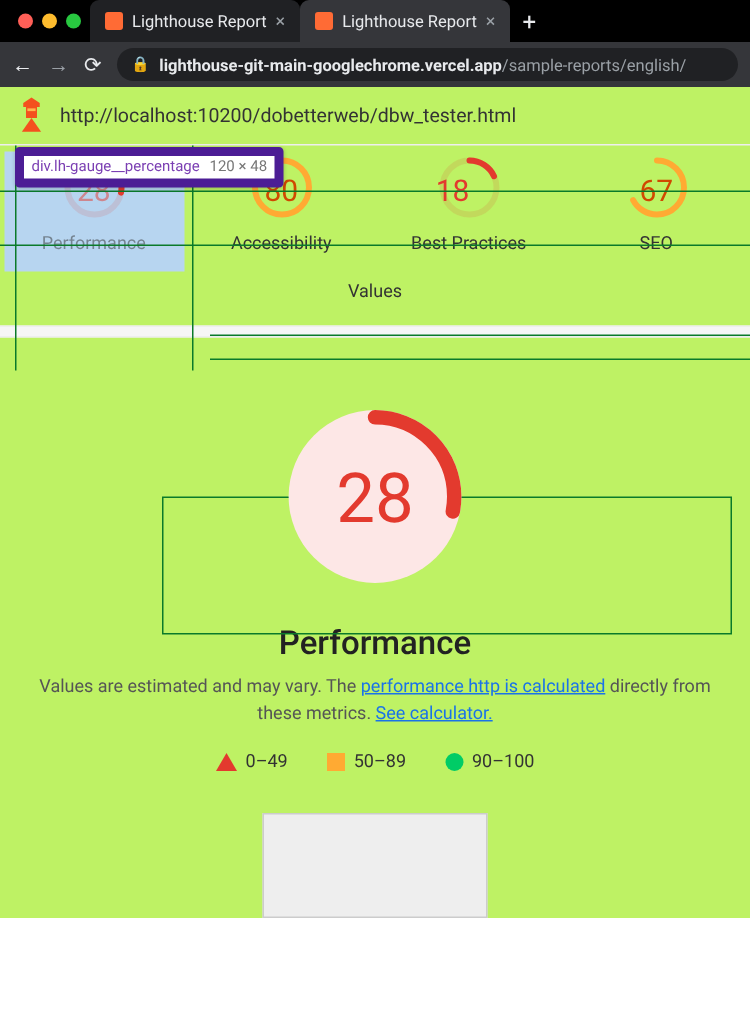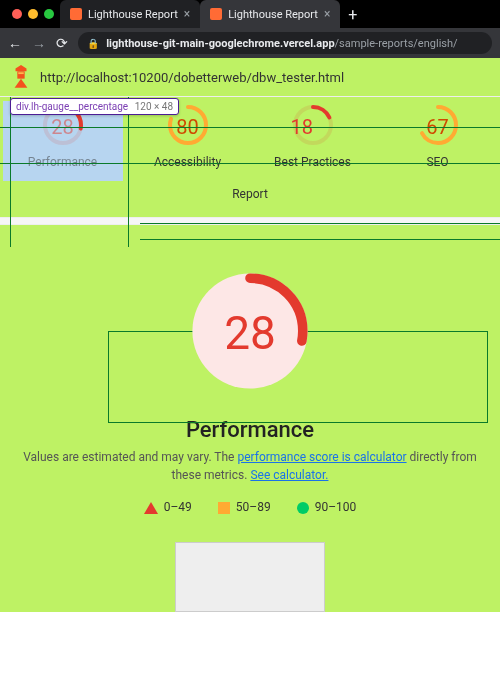--- a/index.html
+++ b/index.html
@@ -36,21 +36,21 @@
   .gauge-wrap.sel { background: #b7d5f0; }
   .gauge-wrap.sel .gauge-label, .gauge-wrap.sel .gauge-score { opacity: 0.5; }
   .gauge-svg { width: 44px; height: 44px; }
   .gauge-score { font-size: 20px; font-weight: 400; }
   .gauge-score.red { color: #e33a2e; }
   .gauge-score.orange { color: #d04900; }
   .gauge-label { font-size: 12px; color: #333; margin-top: 4px; }
   .plugin-puzzle { position: absolute; left: 50%; top: 26px; margin-left: 8px; width: 18px; height: 18px; background: #f1f1f1; border: 1px solid #ccc; border-radius: 50%; display: flex; align-items: center; justify-content: center; font-size: 11px; color: #555; }
 
   
-  .dt-tooltip { position: absolute; left: 10px; top: 1px; background: #fff; border: 1px solid #4c1d95; border-radius: 3px; padding: 2px 5px; font-size: 10px; box-shadow: 0 1px 3px rgba(0,0,0,.2); white-space: nowrap; z-index: 20; }
+  .dt-tooltip { position: absolute; left: 10px; top: 1px; background: #fff; border: 6px solid #4c1d95; border-radius: 3px; padding: 2px 5px; font-size: 10px; box-shadow: 0 1px 3px rgba(0,0,0,.2); white-space: nowrap; z-index: 20; }
   .dt-tooltip .cls { color: #7b3fb3; }
   .dt-tooltip .dim { color: #777; margin-left: 4px; }
   .guide-h { position: absolute; left: 0; right: 0; height: 0; border-top: 1px solid #0a7a2a; z-index: 5; pointer-events: none; }
   .guide-v { position: absolute; top: 0; bottom: 0; width: 0; border-left: 1px solid #0a7a2a; z-index: 5; pointer-events: none; }
 
   .divider-gap { height: 8px; background: #f6f6f6; border-top: 1px solid #eee; border-bottom: 1px solid #eee; margin-top: 4px; }
 
   .big-section { text-align: center; padding: 46px 10px 0; position: relative; }
   .big-gauge-svg { width: 120px; height: 120px; }
   .big-score { font-size: 46px; color: #e33a2e; font-weight: 400; }
@@ -143,41 +143,41 @@
             <circle cx="22" cy="22" r="18" fill="none" stroke="#e33a2e" stroke-width="4" stroke-linecap="round" stroke-dasharray="20.4 113.09733552923255" transform="rotate(-90 22 22)"></circle>
           </svg><div style="position:absolute;inset:0;display:flex;align-items:center;justify-content:flex-start">
             <span class="gauge-score red">18</span>
           </div></div><div class="gauge-label">Best Practices</div></div>
       <div class="gauge-wrap"><div style="position:relative;display:inline-block"><svg class="gauge-svg" viewBox="0 0 44 44">
             <circle cx="22" cy="22" r="18" fill="none" stroke="#fa322" stroke-width="4"></circle>
             <circle cx="22" cy="22" r="18" fill="none" stroke="#fa3" stroke-width="4" stroke-linecap="round" stroke-dasharray="75.8 113.09733552923255" transform="rotate(-90 22 22)"></circle>
           </svg><div style="position:absolute;inset:0;display:flex;align-items:center;justify-content:center">
             <span class="gauge-score orange">67</span>
           </div></div><div class="gauge-label">SEO</div></div>
-      <div class="gauge-wrap"><div class="gauge-label">Report</div></div>
+      <div class="gauge-wrap"><div class="gauge-label">Values</div></div>
     </div>
 
   <div class="divider-gap"></div>
 
   <div class="big-section">
     <div class="big-rect" style="left:108px; top:106px; width:380px; height:92px"></div>
     <div style="position:relative; display:inline-block">
       <svg class="big-gauge-svg" viewBox="0 0 100 100">
         <circle cx="50" cy="50" r="48" fill="#fde7e6"></circle>
         <circle id="big-arc" cx="50" cy="50" r="44" fill="none" stroke-width="8" stroke-linecap="round" transform="rotate(-90 50 50)" stroke="#e33a2e" stroke-dasharray="77.4 276.46015351590177"></circle>
       </svg>
       <div style="position:absolute; inset:0; display:flex; align-items:center; justify-content:center">
         <span class="big-score">28</span>
       </div>
     </div>
     <div class="big-title">Performance</div>
   </div>
 
   <div class="desc">
-    <span>Values are estimated and may vary. The </span><a href="#">performance score is calculator</a><span> directly from these metrics. </span><a href="#">See calculator.</a>
+    <span>Values are estimated and may vary. The </span><a href="#">performance http is calculated</a><span> directly from these metrics. </span><a href="#">See calculator.</a>
   </div>
 
   <div class="legend">
     <span><span class="lg-shape tri"></span><span>0–49</span></span>
     <span><span class="lg-shape sq"></span><span>50–89</span></span>
     <span><span class="lg-shape ci"></span><span>90–100</span></span>
   </div>
 
   <div class="placeholder-box"></div>
 </div>

